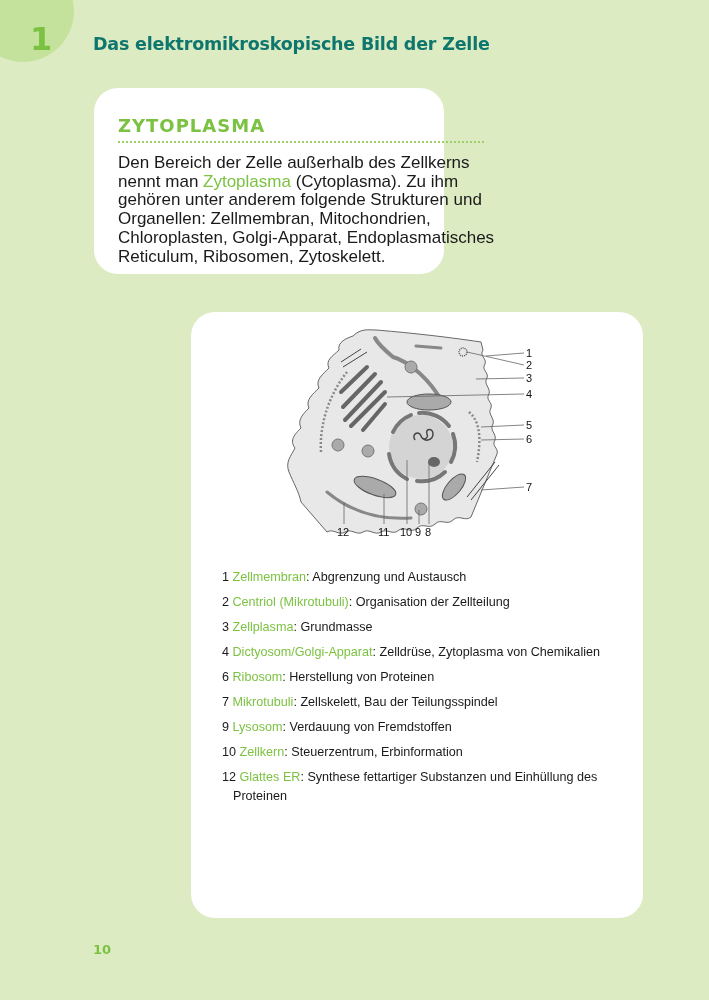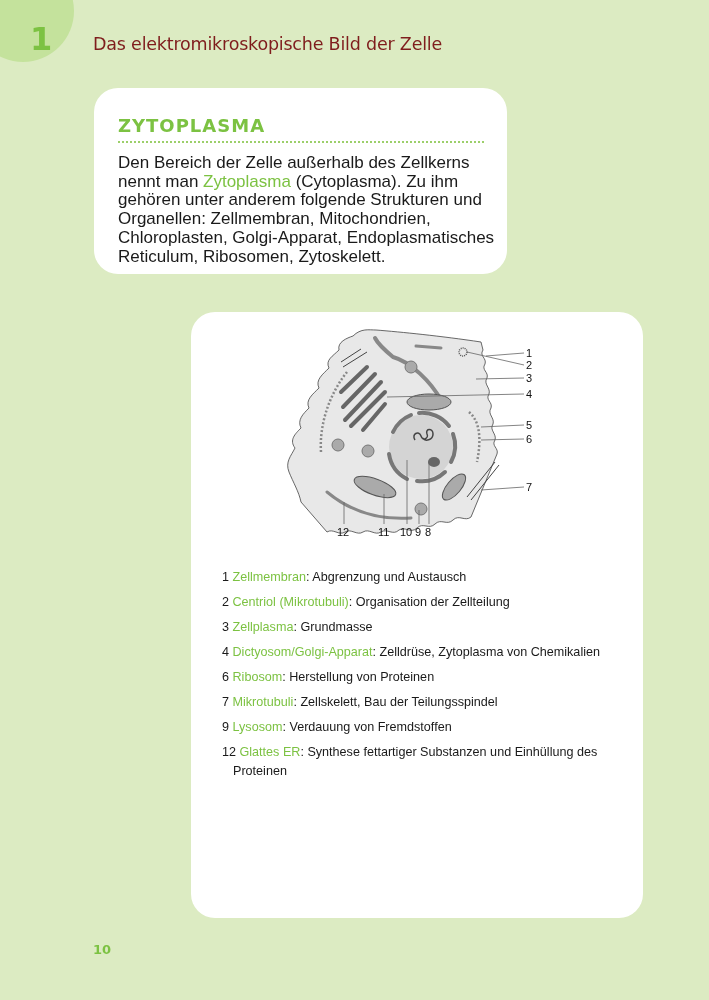--- a/index.html
+++ b/index.html
@@ -10,25 +10,25 @@
   }
   .chapter-circle {
     position:absolute; left:-28px; top:-40px; width:102px; height:102px;
     border-radius:50%; background:#c4e29c;
   }
   .chapter-num {
     position:absolute; left:30px; top:20px; font-size:32px; font-weight:bold;
     color:#7cc242; font-family:"DejaVu Sans", sans-serif;
   }
   .chapter-title {
-    position:absolute; left:93px; top:34px; font-size:17.5px; font-weight:normal;
-    color:#7f1d1d; font-family:"DejaVu Sans", sans-serif; letter-spacing:-0.2px;
+    position:absolute; left:93px; top:34px; font-size:17.5px; font-weight:bold;
+    color:#0f766e; font-family:"DejaVu Sans", sans-serif; letter-spacing:-0.2px;
   }
   .card { position:absolute; background:#fff; border-radius:24px; }
-  .card-intro { left:94px; top:88px; width:413px; height:186px; }
+  .card-intro { left:94px; top:88px; width:350px; height:186px; }
   .card-cell { left:191px; top:312px; width:452px; height:606px; }
   .intro-heading {
     position:absolute; left:24px; top:27px; font-size:18px; font-weight:bold;
     color:#7cc242; letter-spacing:1px; font-family:"DejaVu Sans", sans-serif;
   }
   .dotted {
     position:absolute; left:24px; top:53px; width:366px; height:0;
     border-top:2px dotted #9ccf6a;
   }
   .intro-text {
@@ -140,17 +140,18 @@
   </svg>
 
   <ul class="legend">
     <li><span>1</span> <span class="green">Zellmembran</span><span>: Abgrenzung und Austausch</span></li>
     <li><span>2</span> <span class="green">Centriol (Mikrotubuli)</span><span>: Organisation der Zellteilung</span></li>
     <li><span>3</span> <span class="green">Zellplasma</span><span>: Grundmasse</span></li>
     <li><span>4</span> <span class="green">Dictyosom/Golgi-Apparat</span><span>: Zelldrüse, Zytoplasma von Chemikalien</span></li>
     <li><span>6</span> <span class="green">Ribosom</span><span>: Herstellung von Proteinen</span></li>
     <li><span>7</span> <span class="green">Mikrotubuli</span><span>: Zellskelett, Bau der Teilungsspindel</span></li>
     <li><span>9</span> <span class="green">Lysosom</span><span>: Verdauung von Fremdstoffen</span></li>
+    <li><span>10</span> <span class="green">Zellkern</span><span>: Steuerzentrum, Erbinformation</span></li>
     <li class="wrap"><span>12</span> <span class="green">Glattes ER</span><span>: Synthese fettartiger Substanzen und Einhüllung des</span><span class="cont">Proteinen</span></li>
   </ul>
 </div>
 
 <div class="page-num">10</div>
 
 </body></html>

